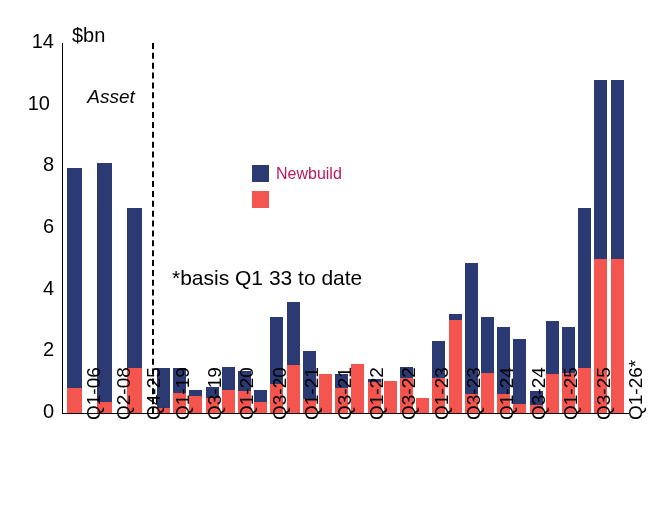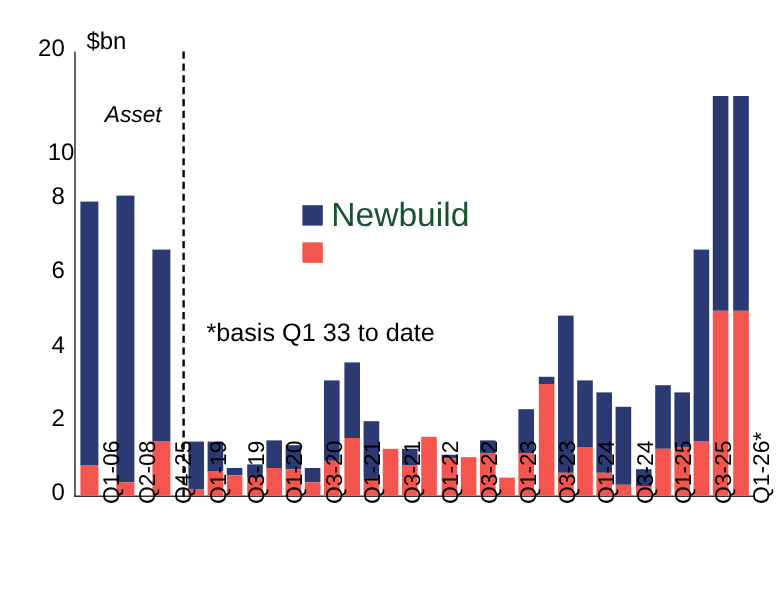--- a/index.html
+++ b/index.html
@@ -41,21 +41,21 @@
   }
   .basis-note{
     position:absolute;left:172px;top:266px;font-size:21px;color:#000;
     font-family:"Liberation Sans",sans-serif;
   }
 
   
   .legend{position:absolute;left:252px;top:165px;}
   .legend-row{display:flex;align-items:center;margin-bottom:9px;}
   .legend-swatch{width:17px;height:17px;margin-right:7px;display:inline-block;}
-  .legend-text{font-size:28px;color:#14532d;font-family:"Liberation Sans",sans-serif;line-height:1;}
+  .legend-text{font-size:16px;color:#be185d;font-family:"Liberation Sans",sans-serif;line-height:1;}
 
   
   .bar-group{position:absolute;bottom:0;}
   .seg{position:absolute;left:0;width:100%;}
   .seg-new{}
   .seg-sec{bottom:0;}
 
   
   .xlab{
     position:absolute;
@@ -94,22 +94,22 @@
       <span class="legend-swatch" id="sw-sec" style="background: rgb(244, 86, 79);"></span>
     </div>
   </div>
 
   <div id="ytick-layer">
       <div class="ytick-label" style="left: 12px; width: 42px; top: 401px;">0</div>
       <div class="ytick-label" style="left: 12px; width: 42px; top: 339.333px;">2</div>
       <div class="ytick-label" style="left: 12px; width: 42px; top: 277.667px;">4</div>
       <div class="ytick-label" style="left: 12px; width: 42px; top: 216px;">6</div>
       <div class="ytick-label" style="left: 12px; width: 42px; top: 154.333px;">8</div>
-      <div class="ytick-label" style="left: 20px; width: 42px; top: 92.6667px; margin-top: 24px;">10</div>
-      <div class="ytick-label" style="left: 12px; width: 42px; top: 31px;">20</div>
+      <div class="ytick-label" style="left: 8px; width: 42px; top: 92.6667px;">10</div>
+      <div class="ytick-label" style="left: 12px; width: 42px; top: 31px;">14</div>
     </div>
   <div id="bars-layer">
       <div class="bar-group" style="left: 67px; width: 15px; top: 167.875px; height: 245.125px; position: absolute;">
         <div class="seg seg-new" style="top: 0px; height: 220.458px; background: rgb(43, 58, 114);"></div>
         <div class="seg seg-sec" style="height: 24.6667px; background: rgb(244, 86, 79);"></div>
       </div>
       <div class="bar-group" style="left: 97px; width: 15px; top: 163.25px; height: 249.75px; position: absolute;">
         <div class="seg seg-new" style="top: 0px; height: 238.958px; background: rgb(43, 58, 114);"></div>
         <div class="seg seg-sec" style="height: 10.7917px; background: rgb(244, 86, 79);"></div>
       </div>

